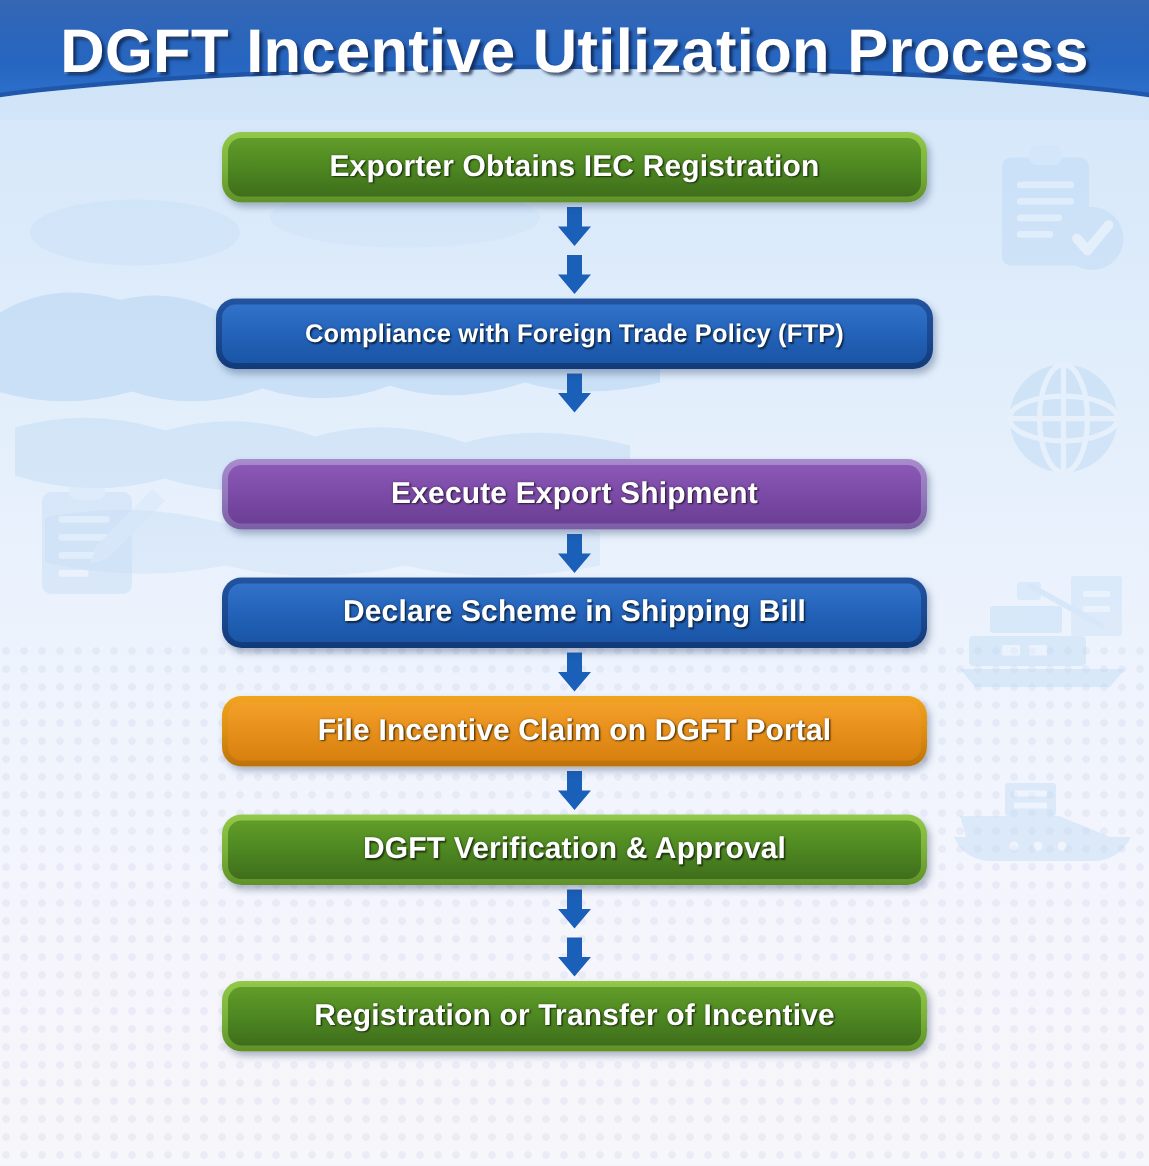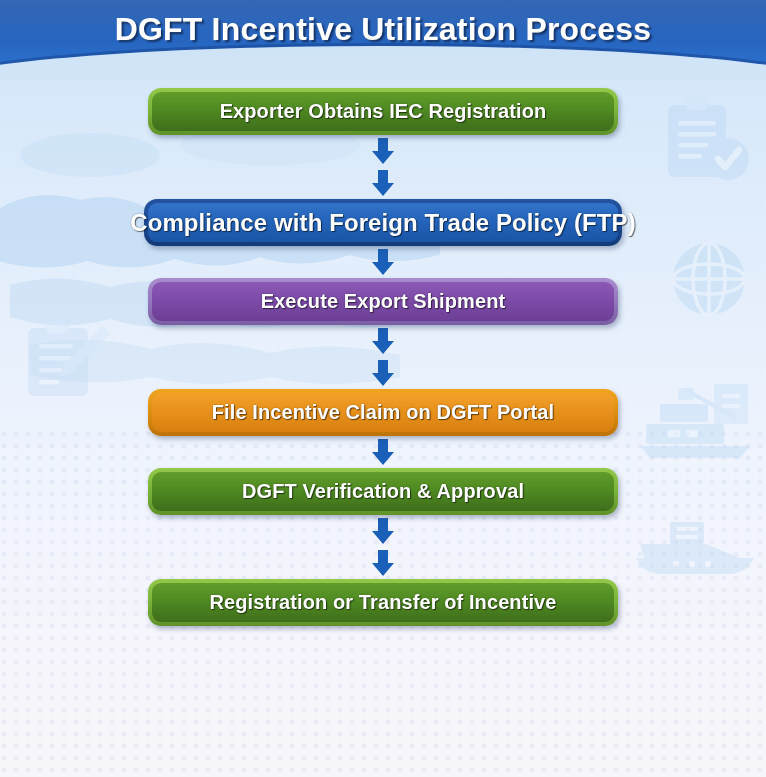--- a/index.html
+++ b/index.html
@@ -31,21 +31,21 @@
   .header{position:absolute;left:0;top:0;width:766px;height:80px;
      background:linear-gradient(180deg,#1e56ac 0%,#2361bb 38%,#2a6cc8 70%,#2f74d2 100%);
      overflow:hidden;}
   .header::after{content:"";position:absolute;left:-80px;right:-80px;bottom:-52px;height:86px;
      border-radius:50%;
      background:linear-gradient(180deg,#cfe3f7 0%,#d7e8fa 100%);
      box-shadow:0 -3px 0 0 rgba(20,60,130,.45);}
   .header-sheen{position:absolute;left:0;right:0;top:0;height:42px;
      background:linear-gradient(180deg,rgba(255,255,255,.10),rgba(255,255,255,0));}
   .title{position:absolute;left:0;right:0;top:11px;text-align:center;
-     color:#ffffff;font-size:32px;font-weight:bold;letter-spacing:.2px;
+     color:#ffffff;font-size:41px;font-weight:bold;letter-spacing:.2px;
      font-family:"Liberation Sans",sans-serif;
      text-shadow:2px 2px 2px rgba(8,26,60,.70), 0 1px 0 rgba(255,255,255,.20);
      z-index:3;white-space:nowrap;}
 
   
   .flow{position:absolute;left:0;top:88px;width:766px;}
   .row{display:flex;justify-content:center;}
 
   .node{
     position:relative;box-sizing:border-box;
@@ -69,25 +69,25 @@
   
   .c-green{background:linear-gradient(180deg,#93c94a 0%,#7ab33a 50%,#5f9128 100%);}
   .c-green .inner{background:linear-gradient(180deg,#629c2a 0%,#4f8a22 45%,#3f6e1b 100%);}
 
   .c-orange{background:linear-gradient(180deg,#f0a41e 0%,#dd8f12 50%,#bc7208 100%);}
   .c-orange .inner{background:linear-gradient(180deg,#f3a12a 0%,#e8911c 45%,#d8800f 100%);}
 
   .c-blue{background:linear-gradient(180deg,#23539f 0%,#1b4a93 50%,#123a78 100%);}
   .c-blue .inner{background:linear-gradient(180deg,#3273c9 0%,#2464bb 45%,#1a55a6 100%);}
 
-  .c-purple{background:linear-gradient(180deg,#a98ccd 0%,#9478bd 50%,#7a5ea3 100%);}
+  .c-purple{background:linear-gradient(180deg,#a98ccd 0%,#9478bd 50%,#7a5ea3 100%);margin-top:28px;}
   .c-purple .inner{background:linear-gradient(180deg,#8b58b6 0%,#7d4ba8 45%,#6c3f95 100%);}
 
   .node.wide{width:478px;}
-  .node.wide .label{font-size:24px;}
+  .node.wide .label{font-size:17px;}
 
   
   .arrow-row{display:flex;justify-content:center;align-items:center;height:32px;}
   .arrow{width:28px;height:28px;display:block;}
 </style>
 </head>
 <body>
 
 <div id="root">
 
@@ -238,20 +238,27 @@
           </div>
       </div>
     </div>
 
     <div class="arrow-row">
       <svg class="arrow" viewBox="0 0 28 28" aria-hidden="true">
         <path d="M9 1 h10 v13 h6 l-11 13 l-11 -13 h6 Z" fill="#1a5fb8"></path>
       </svg>
     </div>
 
+    <div class="row">
+      <div class="node c-blue">
+        <div class="inner">
+            <span class="label">Declare Scheme in Shipping Bill</span>
+          </div>
+      </div>
+    </div>
 
     <div class="arrow-row">
       <svg class="arrow" viewBox="0 0 28 28" aria-hidden="true">
         <path d="M9 1 h10 v13 h6 l-11 13 l-11 -13 h6 Z" fill="#1a5fb8"></path>
       </svg>
     </div>
 
     <div class="row">
       <div class="node c-orange">
         <div class="inner">

